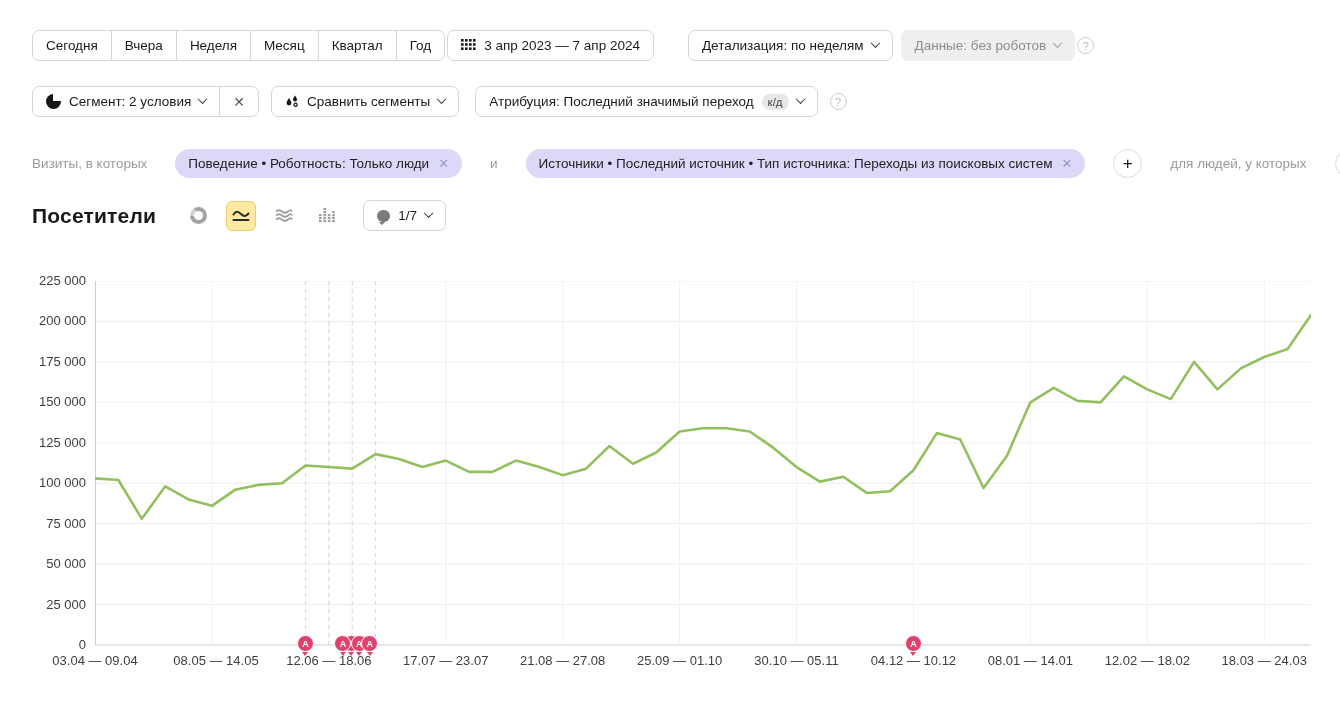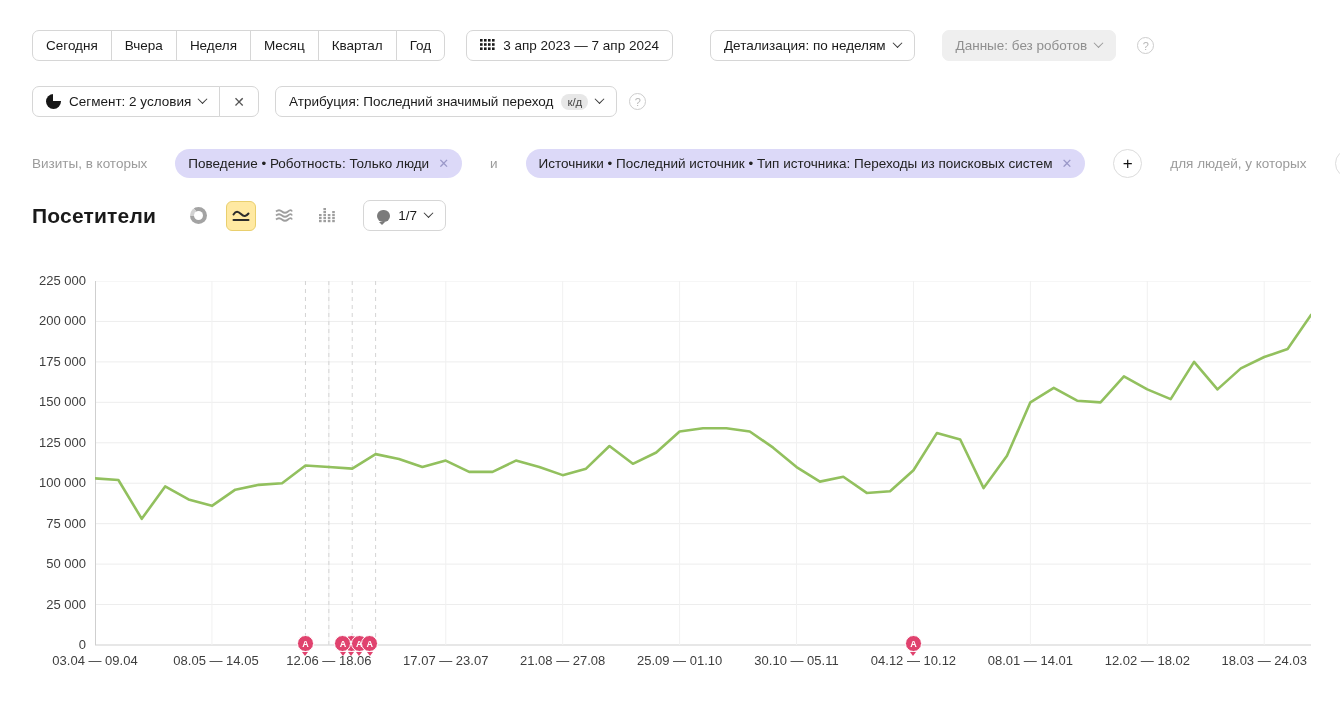--- a/index.html
+++ b/index.html
@@ -48,21 +48,21 @@
   #xlabels div { position:absolute; transform:translateX(-50%); font-size:13px; color:#3e3e3e; white-space:nowrap; }
   .mark { position:absolute; width:17px; height:17px; background:#e0426e; border-radius:50%;
     border:1.5px solid #fff; color:#fff; font-size:9px; font-weight:bold;
     display:flex; align-items:center; justify-content:center; cursor:pointer; }
   .mark::after { content:""; position:absolute; bottom:-4.5px; left:50%;
     transform:translateX(-50%); border:3.5px solid transparent; border-top:4px solid #e0426e; border-bottom:0; }
 </style>
 </head>
 <body>
 
-<div class="row" style="top:30px; gap:21px;justify-content:space-between;">
+<div class="row" style="top:30px; gap:2px;justify-content:space-between;">
   <div class="seg">
     <div class="btn">
         <span>Сегодня</span>
       </div>
     <div class="btn">
         <span>Вчера</span>
       </div>
     <div class="btn">
         <span>Неделя</span>
       </div>
@@ -88,41 +88,50 @@
           <rect x="8" y="4.2" width="2.6" height="2.6"></rect>
           <rect x="12" y="4.2" width="2.6" height="2.6"></rect>
         <rect x="0" y="8.4" width="2.6" height="2.6"></rect>
           <rect x="4" y="8.4" width="2.6" height="2.6"></rect>
           <rect x="8" y="8.4" width="2.6" height="2.6"></rect>
           <rect x="12" y="8.4" width="2.6" height="2.6"></rect>
       </g>
     </svg>
     <span>3 апр 2023 — 7 апр 2024</span>
   </div>
-  <div class="btn" style="margin-left:16px;">
+  <div class="btn" style="margin-left:32px;">
     <span>Детализация: по неделям</span>
     <span class="chv"></span>
   </div>
   <div class="btn muted" style="margin-left:6px;">
     <span>Данные: без роботов</span>
     <span class="chv gray"></span>
   </div>
   <span class="help">?</span>
 </div>
 
 <div class="row" style="top:86px; gap:12px;">
   <div class="seg">
     <div class="btn">
       <span class="pie"></span>
       <span>Сегмент: 2 условия</span>
       <span class="chv"></span>
     </div>
     <div class="btn">
       <span class="xbtn">✕</span>
     </div>
+  </div>
+  <div class="btn">
+    <svg width="14" height="14" viewBox="0 0 14 14">
+      <path d="M4 3 C4 3 1.6 6.4 1.6 8 a2.4 2.4 0 0 0 4.8 0 C6.4 6.4 4 3 4 3 Z" fill="#161616"></path>
+      <path d="M10 0.5 C10 0.5 8 3.3 8 4.6 a2 2 0 0 0 4 0 C12 3.3 10 0.5 10 0.5 Z" fill="#161616"></path>
+      <path d="M10.6 8.2 a1.6 1.6 0 1 0 0.01 0 Z" fill="none" stroke="#161616" stroke-width="1.2"></path>
+    </svg>
+    <span>Сравнить сегменты</span>
+    <span class="chv"></span>
   </div>
   <div class="btn" style="margin-left:4px;">
     <span>Атрибуция: Последний значимый переход</span>
     <span class="badge">к/д</span>
     <span class="chv"></span>
   </div>
   <span class="help">?</span>
 </div>
 
 <div class="row" style="top:149px; gap:28px;">

